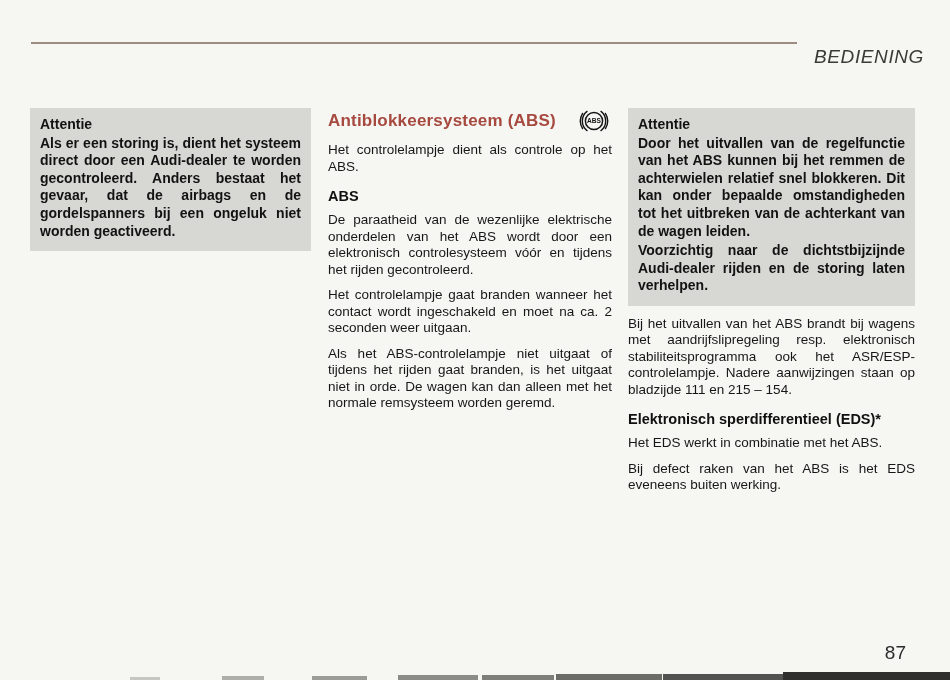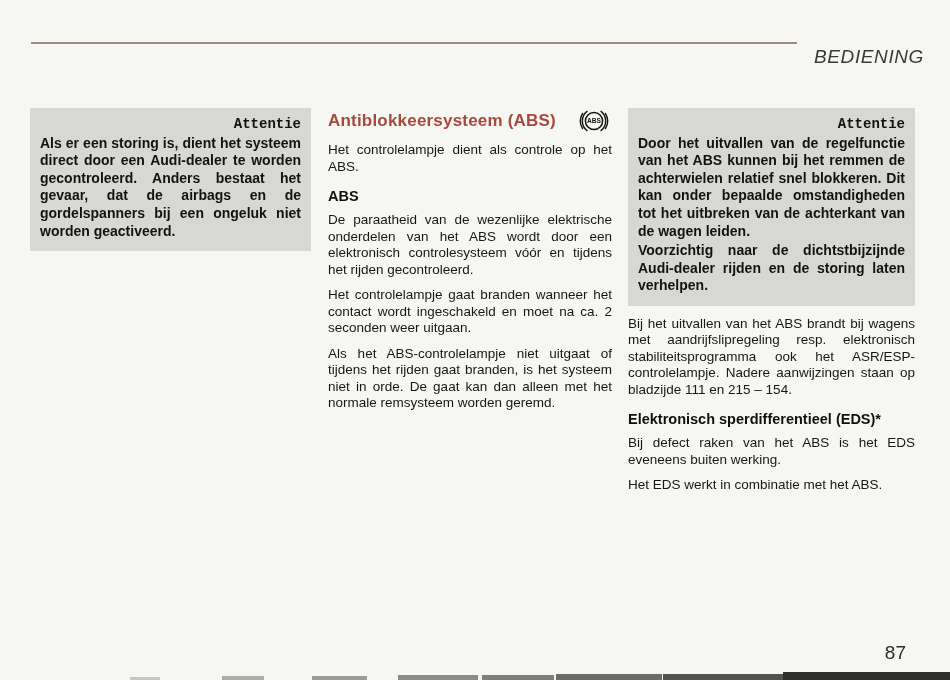--- a/index.html
+++ b/index.html
@@ -33,21 +33,21 @@
   .col-right{left:628px;width:287px;}
 
   
   .warning-box{
     background:#d7d7d3;
     padding:8px 10px 11px 10px;
     font-weight:bold;
     font-size:14px;line-height:17.6px;
     color:#121212;
   }
-  .warning-box .box-title{margin:0 0 1px 0;text-align:right;font-family:Liberation Mono, monospace;}
+  .warning-box .box-title{margin:0 0 1px 0;text-align:left;}
   .warning-box p{margin:0;text-align:justify;}
   .warning-box p + p{margin-top:2px;}
 
   
   .mid-heading-row{
     display:flex;align-items:center;justify-content:space-between;
     margin:0 0 8px 0;text-align:left;
   }
   .mid-heading{
     color:#a6493f;
@@ -106,33 +106,33 @@
           <path d="M25 3.4 A 12.2 12.2 0 0 1 25 22.6" fill="none" stroke="#141414" stroke-width="1.4" stroke-linecap="round"></path>
           <path d="M29.4 5.4 A 14.6 14.6 0 0 1 29.4 20.6" fill="none" stroke="#141414" stroke-width="1.4" stroke-linecap="round"></path>
           <text x="18" y="15.4" text-anchor="middle" font-size="6.6" font-weight="bold" font-family="Liberation Sans, sans-serif" fill="#141414">ABS</text>
         </svg>
       </span>
     </div>
     <p class="body">Het controlelampje dient als controle op het ABS.</p>
     <h3 class="sub-heading">ABS</h3>
     <p class="body">De paraatheid van de wezenlijke elektrische onderdelen van het ABS wordt door een elektronisch controlesysteem vóór en tijdens het rijden gecontroleerd.</p>
     <p class="body">Het controlelampje gaat branden wanneer het contact wordt ingeschakeld en moet na ca. 2 seconden weer uitgaan.</p>
-    <p class="body">Als het ABS-controlelampje niet uitgaat of tijdens het rijden gaat branden, is het systeem niet in orde. De gaat kan dan alleen met het normale remsysteem worden geremd.</p>
+    <p class="body">Als het ABS-controlelampje niet uitgaat of tijdens het rijden gaat branden, is het uitgaat niet in orde. De wagen kan dan alleen met het normale remsysteem worden geremd.</p>
   </div>
 
   <div class="col col-right">
     <div class="warning-box">
       <div class="box-title">Attentie</div>
       <p>Door het uitvallen van de regelfunctie van het ABS kunnen bij het remmen de achterwielen relatief snel blokkeren. Dit kan onder bepaalde omstandigheden tot het uitbreken van de achterkant van de wagen leiden.</p>
       <p>Voorzichtig naar de dichtstbijzijnde Audi-dealer rijden en de storing laten verhelpen.</p>
     </div>
     <p class="body first-after-box">Bij het uitvallen van het ABS brandt bij wagens met aandrijfslipregeling resp. elektronisch stabiliteitsprogramma ook het ASR/ESP-controlelampje. Nadere aanwijzingen staan op bladzijde 111 en 215 – 154.</p>
     <h3 class="sub-heading">Elektronisch sperdifferentieel (EDS)*</h3>
+    <p class="body">Het EDS werkt in combinatie met het ABS.</p>
     <p class="body">Bij defect raken van het ABS is het EDS eveneens buiten werking.</p>
-    <p class="body">Het EDS werkt in combinatie met het ABS.</p>
   </div>
 
   <div class="page-num">87</div>
 
   <div class="scan-edge">
     <span class="e1"></span>
       <span class="e2"></span>
       <span class="e3"></span>
     <span class="e4"></span>
       <span class="e5"></span>

